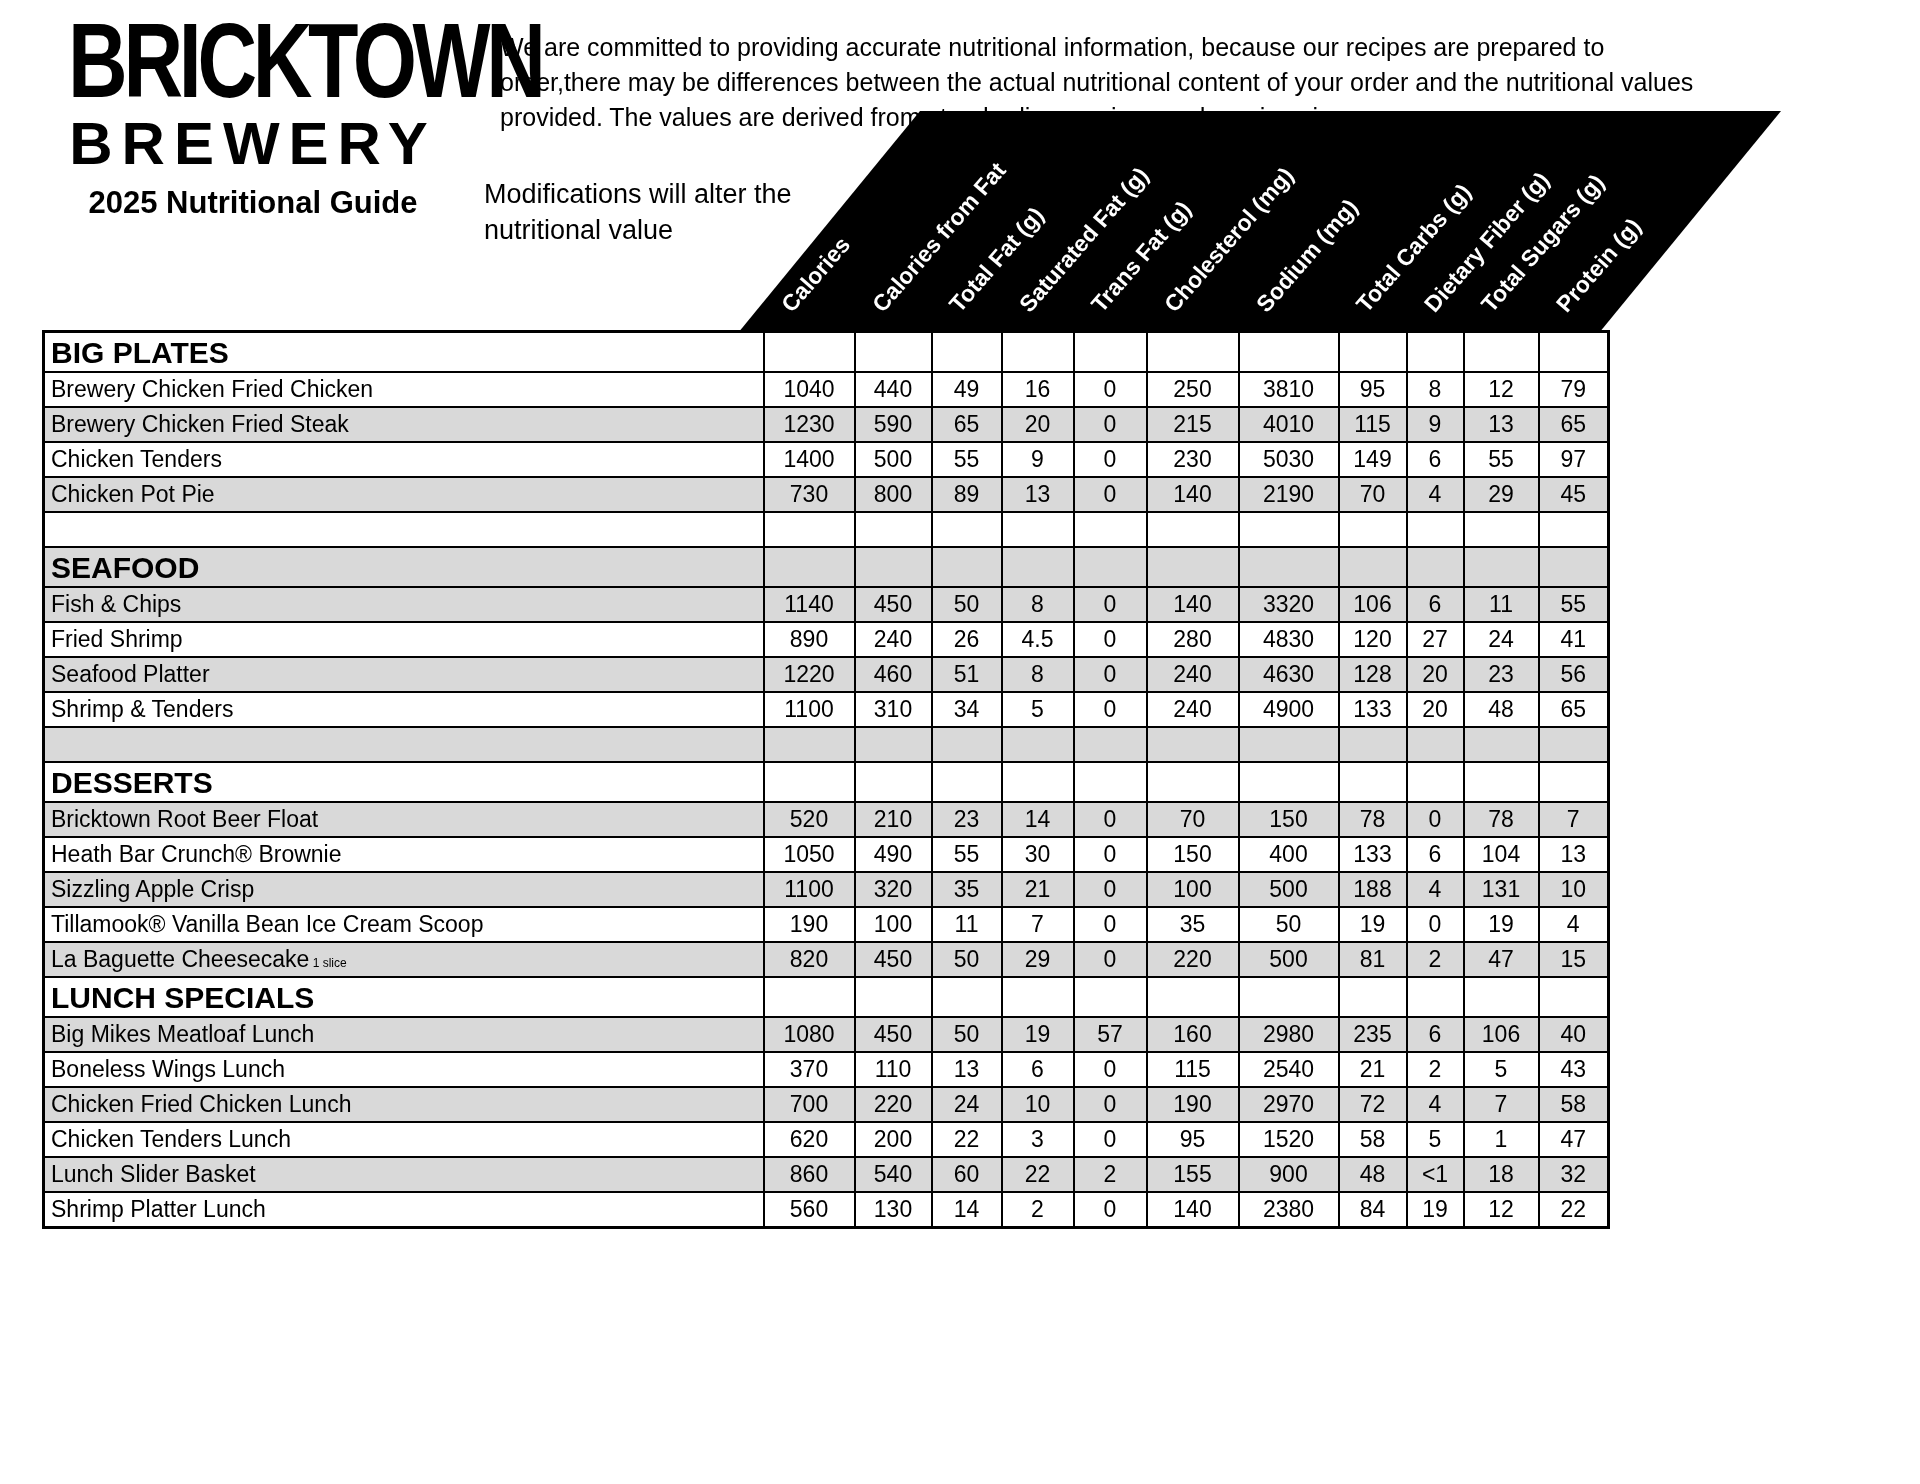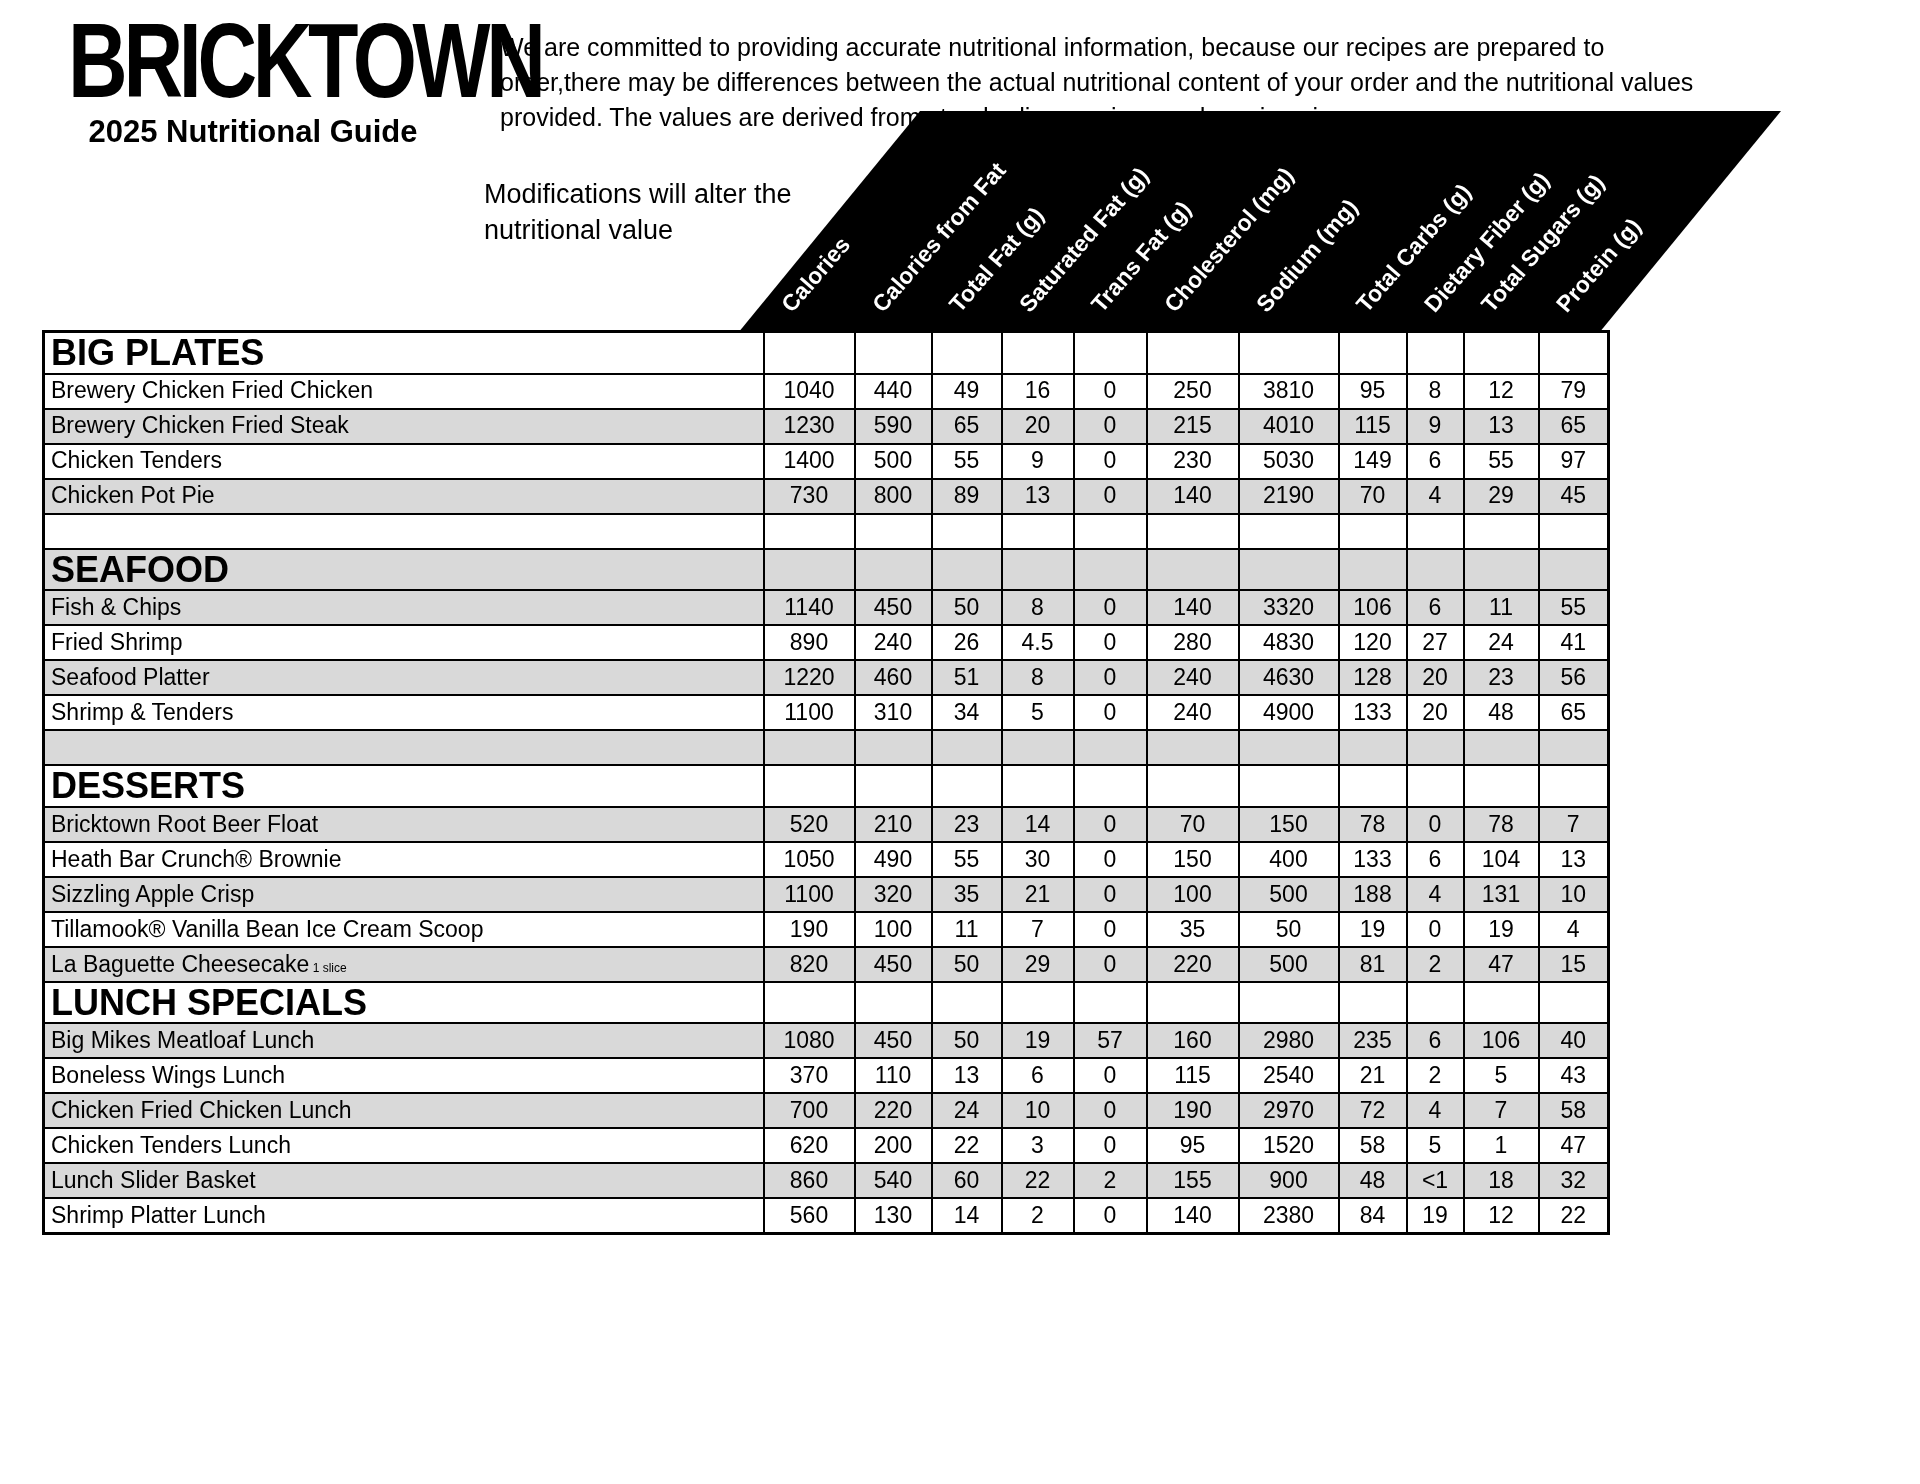--- a/index.html
+++ b/index.html
@@ -14,31 +14,32 @@
   .disclaimer{position:absolute;left:484px;top:14px;width:1230px;font-size:25px;line-height:1.4;margin:16px;}
   .mod-note{position:absolute;left:484px;top:176px;width:350px;font-size:27px;line-height:1.35;margin:0;}
 
   .band-svg{position:absolute;left:0;top:0;}
   .diag-label{position:absolute;color:#fff;font-weight:bold;font-size:23px;white-space:nowrap;transform:rotate(-49deg);transform-origin:0 0;}
 
   table.nutrition{position:absolute;left:42px;top:330px;border-collapse:collapse;table-layout:fixed;border:3px solid #000;}
   .nutrition td{border:2px solid #000;height:33px;padding:0 3px;text-align:center;font-size:23px;line-height:1.1;overflow:hidden;white-space:nowrap;}
   .nutrition td.name{text-align:left;padding-left:6px;}
   .nutrition tr.section-row td{height:38px;}
-  .nutrition td.section-title{font-size:36px;font-weight:bold;}
+  .nutrition td.section-title{font-size:30px;font-weight:bold;}
   .nutrition tr.shaded td{background:var(--row-shade,#d9d9d9);}
   .suffix{font-size:12px;}
 </style>
 </head>
 <body style="background: rgb(255, 255, 255);">
 
 <div class="page">
 
   <div class="logo">
     <div class="logo-line1">BRICKTOWN</div>
+    <div class="logo-line2">BREWERY</div>
     <div class="logo-subtitle">2025 Nutritional Guide</div>
   </div>
 
   <p class="disclaimer">We are committed to providing accurate nutritional information, because our recipes are prepared to order,there may be differences between the actual nutritional content of your order and the nutritional values provided. The values are derived from standardizes recipes and serving sizes.</p>
 
   <p class="mod-note">Modifications will alter the nutritional value</p>
 
   <svg class="band-svg" width="1920" height="345">
     <polygon id="band-polygon" points="738,333 920,111 1781,111 1599,333" fill="#000000"></polygon>
   </svg>

